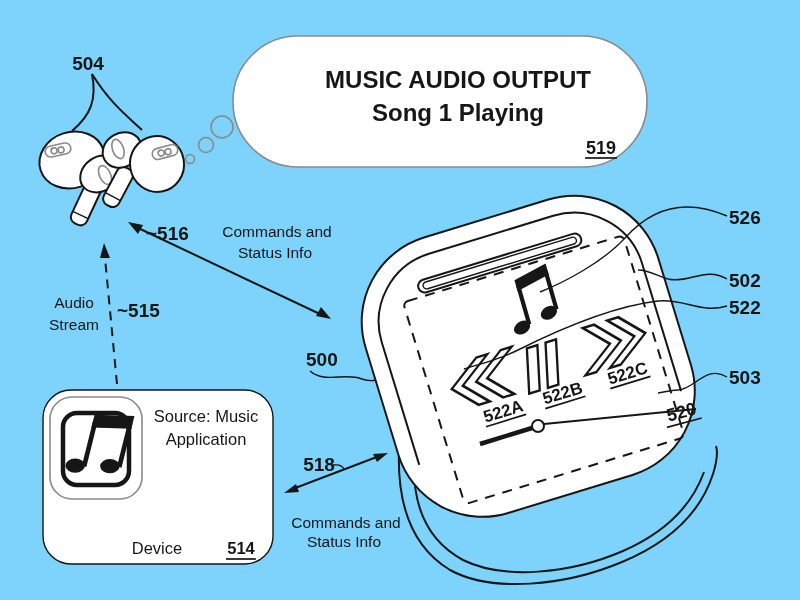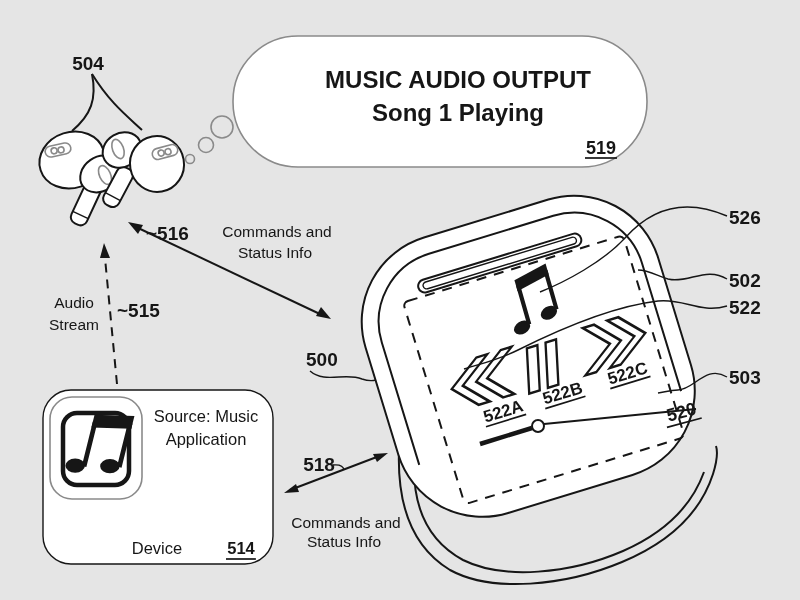--- a/index.html
+++ b/index.html
@@ -1,16 +1,16 @@
 <!DOCTYPE html>
 <html><head>
 <meta charset="utf-8">
 <style>
   html,body{margin:0;padding:0;background:#ffffff;}
-  .stage{position:relative;width:800px;height:600px;background:#e5e5e5;overflow:hidden;}
+  .stage{position:relative;width:800px;height:600px;background:#7dd3fc;overflow:hidden;}
   svg{display:block;}
   text{font-family:"Liberation Sans", sans-serif;fill:#161616;}
   .bub{font-size:24px;font-weight:600;}
   .ref{font-size:19px;font-weight:bold;}
   .ref-sm{font-size:18px;font-weight:bold;}
   .lbl{font-size:15.5px;}
   .dev{font-size:16.5px;}
   .caselbl{font-size:17px;font-weight:bold;}
   .ink{stroke:#161616;fill:none;stroke-width:2;}
   .ink-thin{stroke:#161616;fill:none;stroke-width:1.4;}

